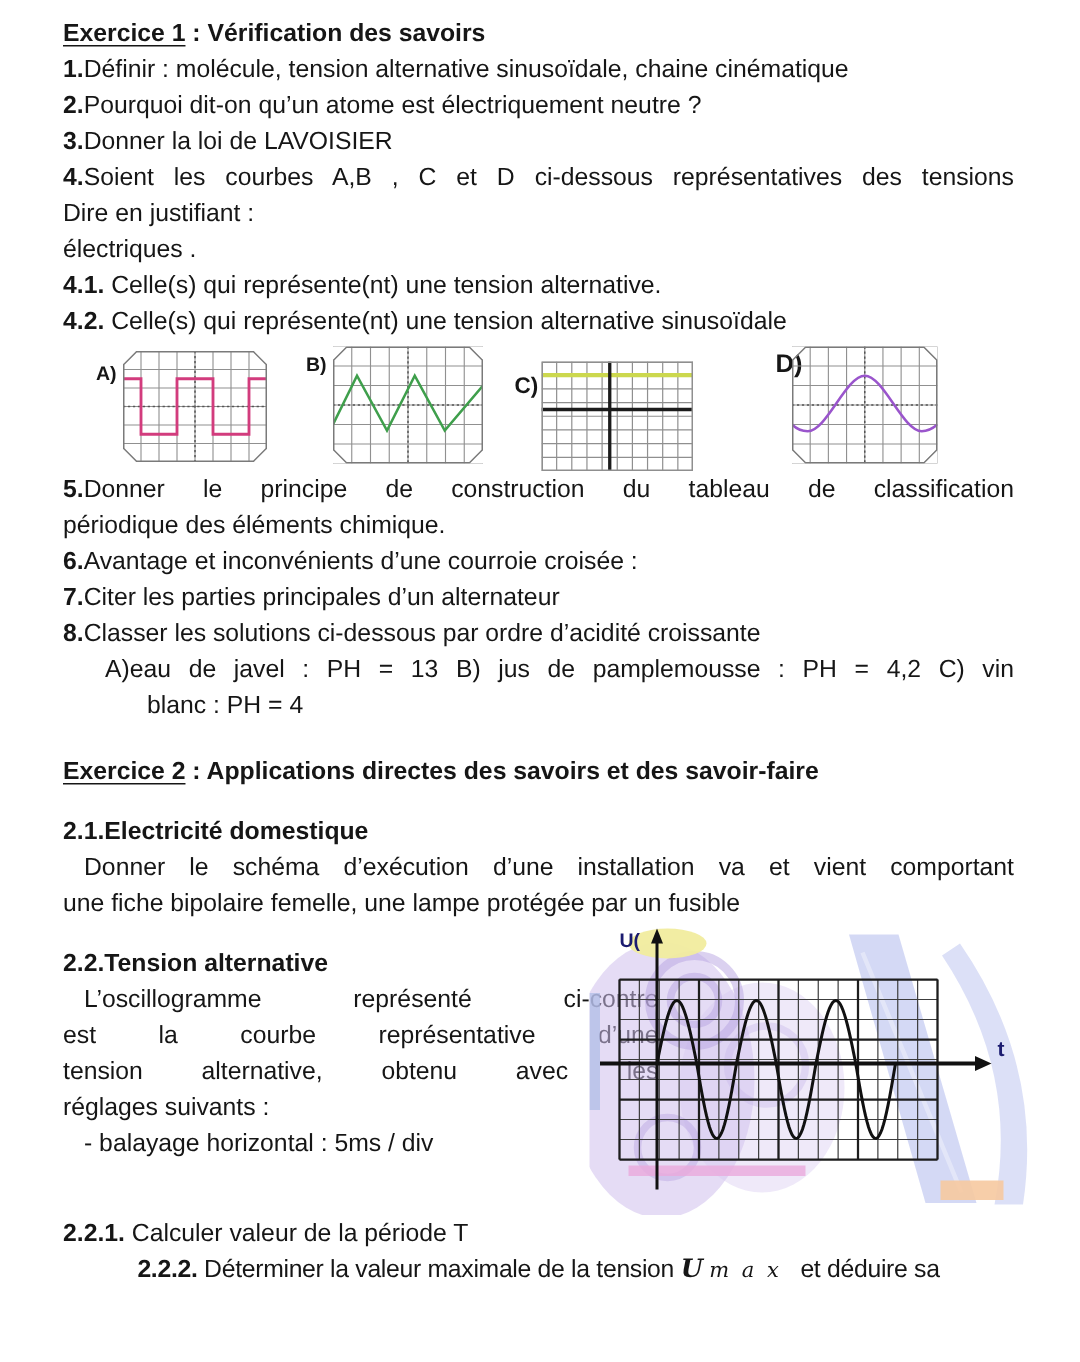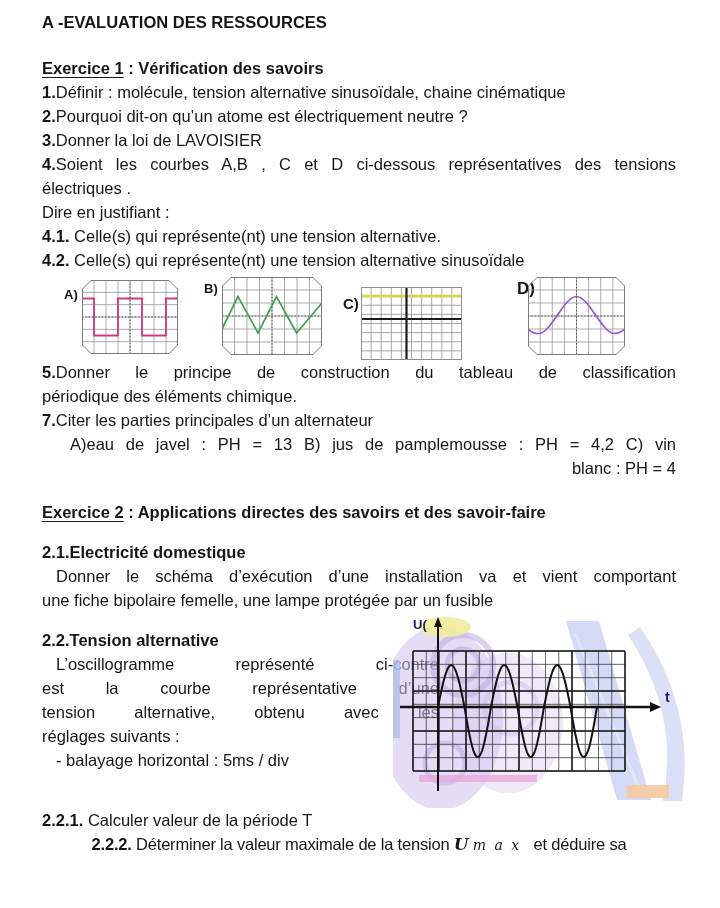--- a/index.html
+++ b/index.html
@@ -9,21 +9,21 @@
     font-size:16.5px;line-height:24px;color:#161616;
   }
   .page{padding:10px 44px 0 42px;position:relative;}
   .b{font-weight:700;}
   .title{font-weight:700;margin-bottom:22px;}
   .exlabel{font-weight:700;text-decoration:underline;text-underline-offset:3px;}
   .exhead{font-weight:700;}
   .line{white-space:pre-wrap;}
   .jl{text-align:justify;text-align-last:justify;}
   .ind28{padding-left:28px;}
-  .ind56{padding-left:56px;text-align:right;}
+  .ind56{padding-left:56px;}
   .ind14{text-indent:14px;}
   .pl14{padding-left:14px;}
   .mt24{margin-top:20px;}
   .mt16{margin-top:16px;}
   .sechead .num{font-weight:700;margin-right:0;}
   .sechead .st{font-weight:700;}
   .screens{position:relative;height:86px;margin-top:2px;}
   .screens .slabel{position:absolute;font-weight:700;font-size:13px;line-height:13px;}
   .screens .slabel.big{font-size:17px;line-height:17px;}
   .screens svg{position:absolute;display:block;}
@@ -32,30 +32,29 @@
   .oscwrap{position:absolute;left:351px;top:-15px;width:327px;height:195px;}
   .mvar{font-family:"DejaVu Serif",serif;font-style:italic;font-weight:700;font-size:17px;}
   .msub{font-family:"DejaVu Serif",serif;font-style:italic;font-size:14px;letter-spacing:2px;margin-right:8px;}
   .tight{letter-spacing:-0.2px;white-space:nowrap;overflow:hidden;text-align:center;}
 </style>
 </head>
 <body>
 
 <div class="page">
 
-  <div class="title">A -EVALUATION DES RESSOURCES</div>
 
   <div class="exhead"><span class="exlabel">Exercice 1</span><span> : Vérification des savoirs</span></div>
 
   <div class="line"><span class="b">1.</span><span>Définir : molécule, tension alternative sinusoïdale, chaine cinématique</span></div>
   <div class="line"><span class="b">2.</span><span>Pourquoi dit-on qu’un atome est électriquement neutre ?</span></div>
   <div class="line"><span class="b">3.</span><span>Donner la loi de LAVOISIER</span></div>
   <div class="line jl"><span class="b">4.</span><span>Soient les courbes A,B , C et D ci-dessous représentatives des tensions</span></div>
+  <div class="line">Dire en justifiant :</div>
   <div class="line">électriques .</div>
-  <div class="line">Dire en justifiant :</div>
   <div class="line"><span class="b">4.1.</span><span> Celle(s) qui représente(nt) une tension alternative.</span></div>
   <div class="line"><span class="b">4.2.</span><span> Celle(s) qui représente(nt) une tension alternative sinusoïdale</span></div>
 
   <div class="screens">
     <div class="slabel" style="left:22px;top:14px;">A)</div>
     <svg style="left:40px;top:6px;" width="96" height="74" viewBox="0 0 96 74">
       <g stroke="#909090" stroke-width="0.75">
           <line x1="0" y1="0" x2="0" y2="74"></line>
           <line x1="12" y1="0" x2="12" y2="74"></line>
           <line x1="24" y1="0" x2="24" y2="74"></line>
@@ -169,21 +168,23 @@
       <polygon points="0,0 9,0 0,9" fill="#fff"></polygon>
         <polygon points="88,0 97,0 97,9" fill="#fff"></polygon>
       <polygon points="97,69 97,78 88,78" fill="#fff"></polygon>
         <polygon points="9,78 0,78 0,69" fill="#fff"></polygon>
       <path d="M9,0.5 H88 L96.5,9 V69 L88,77.5 H9 L0.5,69 V9 Z" fill="none" stroke="#7a7a7a" stroke-width="1"></path>
     </svg>
   </div>
 
   <div class="line jl"><span class="b">5.</span><span>Donner le principe de construction du tableau de classification</span></div>
   <div class="line">périodique des éléments chimique.</div>
+  <div class="line"><span class="b">6.</span><span>Avantage et inconvénients d’une courroie croisée :</span></div>
   <div class="line"><span class="b">7.</span><span>Citer les parties principales d’un alternateur</span></div>
+  <div class="line"><span class="b">8.</span><span>Classer les solutions ci-dessous par ordre d’acidité croissante</span></div>
   <div class="line jl ind28">A)eau de javel : PH = 13 B) jus de pamplemousse : PH = 4,2 C) vin</div>
   <div class="line ind56">blanc : PH = 4</div>
 
   <div class="exhead mt24"><span class="exlabel">Exercice 2</span><span> : Applications directes des savoirs et des savoir-faire</span></div>
 
   <div class="sechead mt16"><span class="num">2.1.</span><span class="st">Electricité domestique</span></div>
   <div class="line jl ind14">Donner le schéma d’exécution d’une installation va et vient comportant</div>
   <div class="line">une fiche bipolaire femelle, une lampe protégée par un fusible</div>
 
   <div class="sec22">

